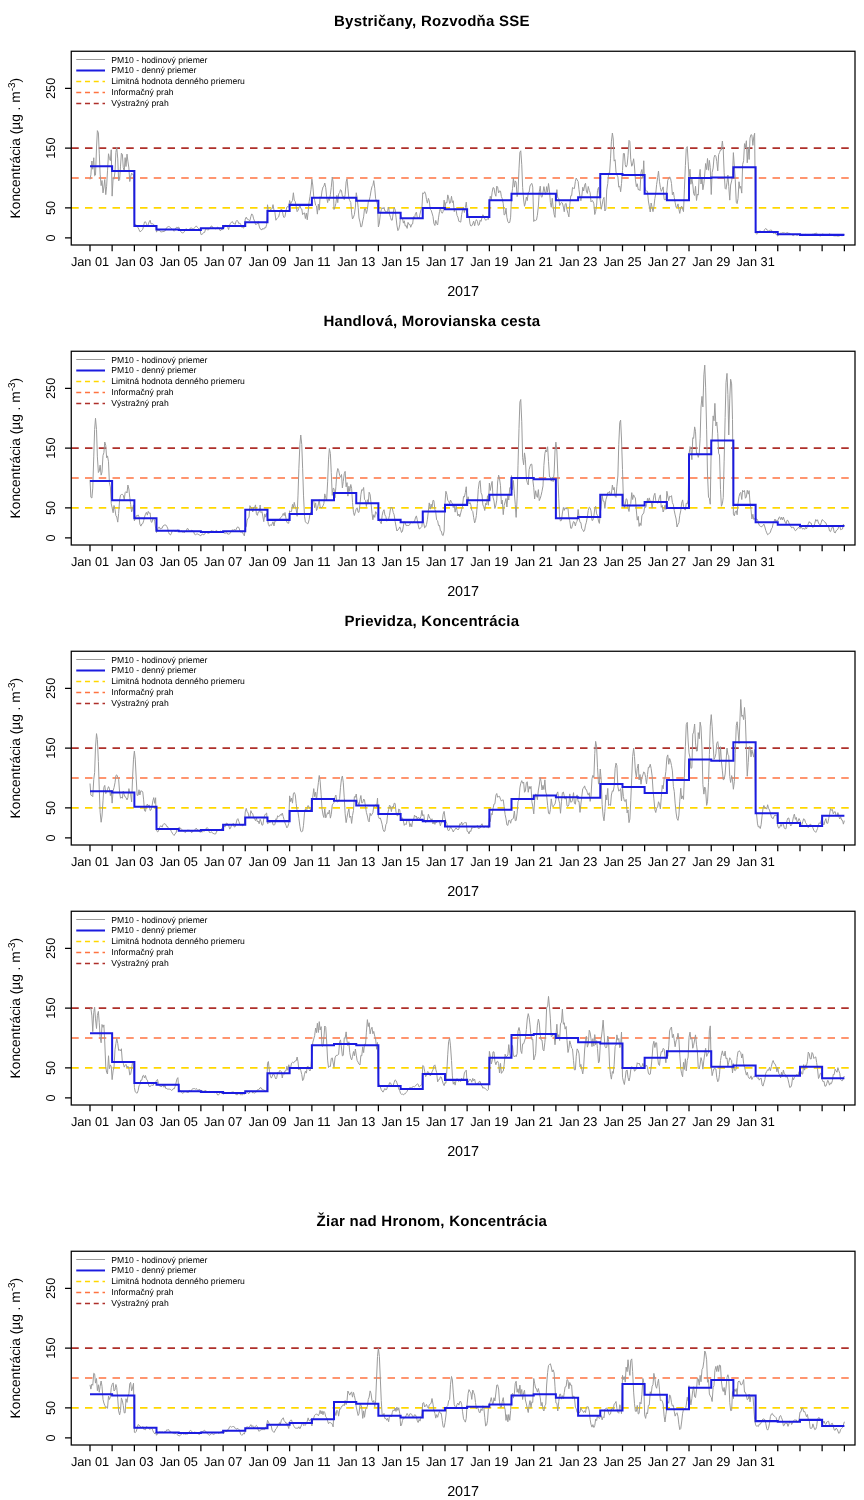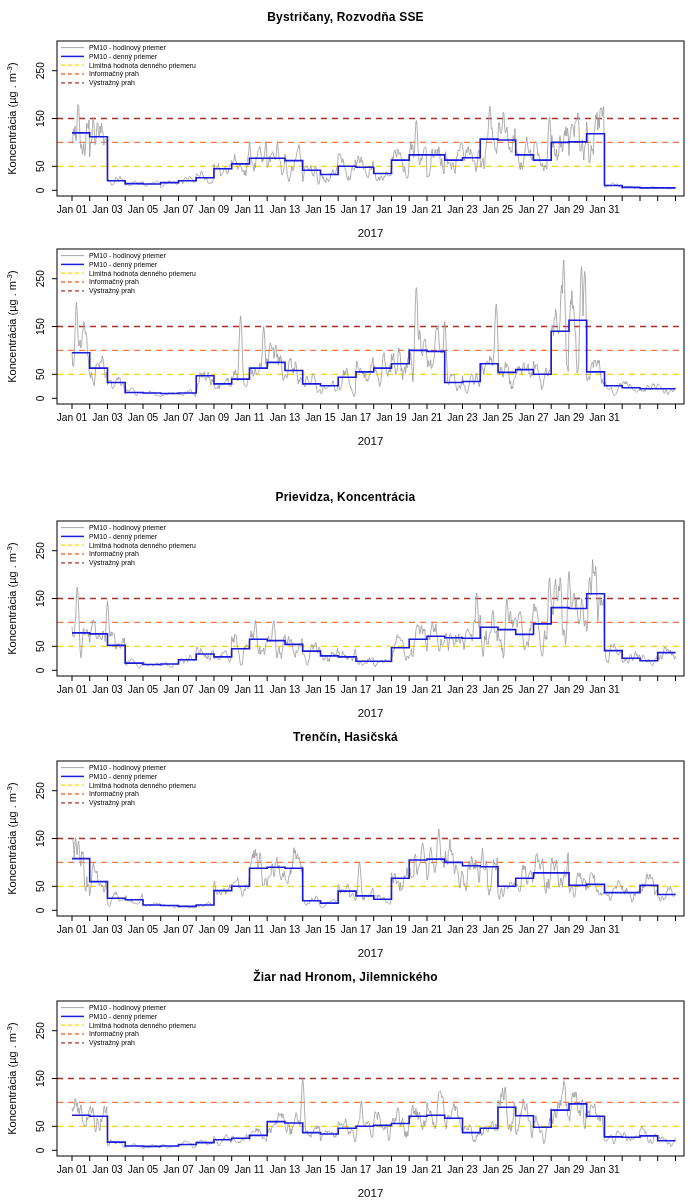--- a/index.html
+++ b/index.html
@@ -105,20 +105,21 @@
             <text x="89" y="35.6">Limitná hodnota denného priemeru</text>
             <line x1="61" x2="84" y1="42.00000000000001" y2="42.00000000000001" stroke="#ff7340" stroke-width="1.3" stroke-dasharray="4 3"></line>
             <text x="89" y="44.400000000000006">Informačný prah</text>
             <line x1="61" x2="84" y1="50.800000000000004" y2="50.800000000000004" stroke="#ae2f2a" stroke-width="1.3" stroke-dasharray="4 3"></line>
             <text x="89" y="53.2">Výstražný prah</text>
           </g>
         </svg>
       </div>
   </div>
   <div class="chart-block">
+    <h2 class="chart-title">Handlová, Morovianska cesta</h2>
     <div>
         <svg viewBox="0 0 691 216" width="691" height="216">
           <defs>
             <clipPath id="clip1">
               <rect x="57" y="9" width="627" height="155"></rect>
             </clipPath>
           </defs>
           <g>
             <line x1="57" x2="684" y1="134.3" y2="134.3" stroke="#ffd700" stroke-width="1.3" stroke-dasharray="6 5"></line>
             <line x1="57" x2="684" y1="110.4" y2="110.4" stroke="#ff7340" stroke-width="1.3" stroke-dasharray="6 5"></line>
@@ -298,21 +299,20 @@
             <text x="89" y="35.6">Limitná hodnota denného priemeru</text>
             <line x1="61" x2="84" y1="42.00000000000001" y2="42.00000000000001" stroke="#ff7340" stroke-width="1.3" stroke-dasharray="4 3"></line>
             <text x="89" y="44.400000000000006">Informačný prah</text>
             <line x1="61" x2="84" y1="50.800000000000004" y2="50.800000000000004" stroke="#ae2f2a" stroke-width="1.3" stroke-dasharray="4 3"></line>
             <text x="89" y="53.2">Výstražný prah</text>
           </g>
         </svg>
       </div>
   </div>
   <div class="chart-block">
-    <h2 class="chart-title">Trenčín, Hasičská</h2>
     <div>
         <svg viewBox="0 0 691 216" width="691" height="216">
           <defs>
             <clipPath id="clip3">
               <rect x="57" y="9" width="627" height="155"></rect>
             </clipPath>
           </defs>
           <g>
             <line x1="57" x2="684" y1="134.3" y2="134.3" stroke="#ffd700" stroke-width="1.3" stroke-dasharray="6 5"></line>
             <line x1="57" x2="684" y1="110.4" y2="110.4" stroke="#ff7340" stroke-width="1.3" stroke-dasharray="6 5"></line>
@@ -395,21 +395,21 @@
             <text x="89" y="35.6">Limitná hodnota denného priemeru</text>
             <line x1="61" x2="84" y1="42.00000000000001" y2="42.00000000000001" stroke="#ff7340" stroke-width="1.3" stroke-dasharray="4 3"></line>
             <text x="89" y="44.400000000000006">Informačný prah</text>
             <line x1="61" x2="84" y1="50.800000000000004" y2="50.800000000000004" stroke="#ae2f2a" stroke-width="1.3" stroke-dasharray="4 3"></line>
             <text x="89" y="53.2">Výstražný prah</text>
           </g>
         </svg>
       </div>
   </div>
   <div class="chart-block">
-    <h2 class="chart-title">Žiar nad Hronom, Jilemnického</h2>
+    <h2 class="chart-title">Žiar nad Hronom, Koncentrácia</h2>
     <div>
         <svg viewBox="0 0 691 216" width="691" height="216">
           <defs>
             <clipPath id="clip4">
               <rect x="57" y="9" width="627" height="155"></rect>
             </clipPath>
           </defs>
           <g>
             <line x1="57" x2="684" y1="134.3" y2="134.3" stroke="#ffd700" stroke-width="1.3" stroke-dasharray="6 5"></line>
             <line x1="57" x2="684" y1="110.4" y2="110.4" stroke="#ff7340" stroke-width="1.3" stroke-dasharray="6 5"></line>

